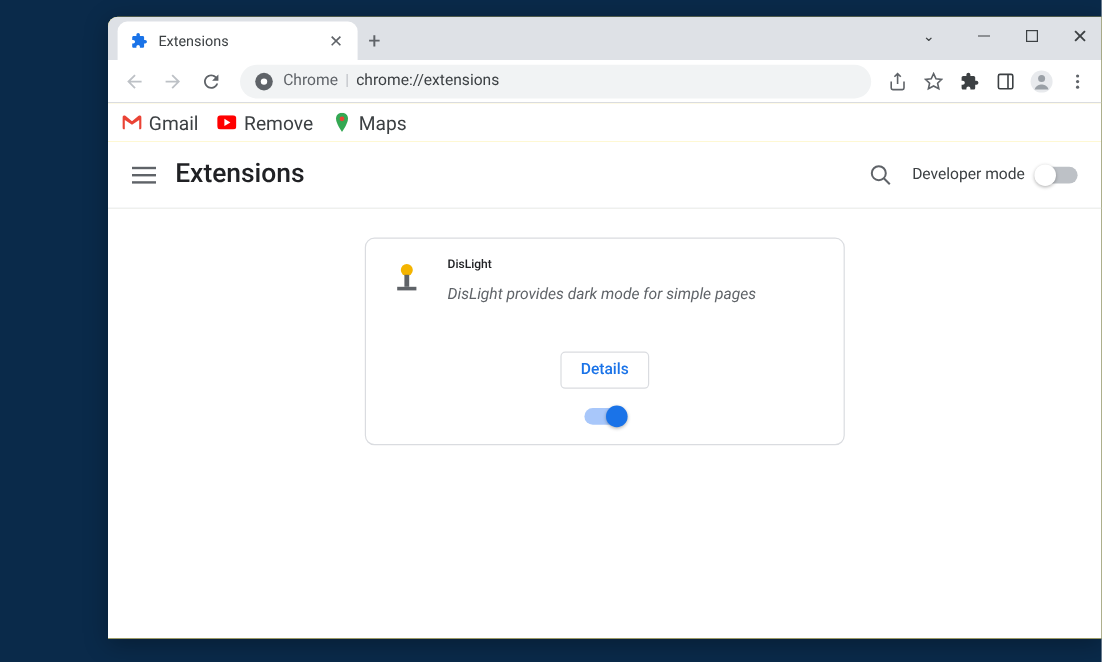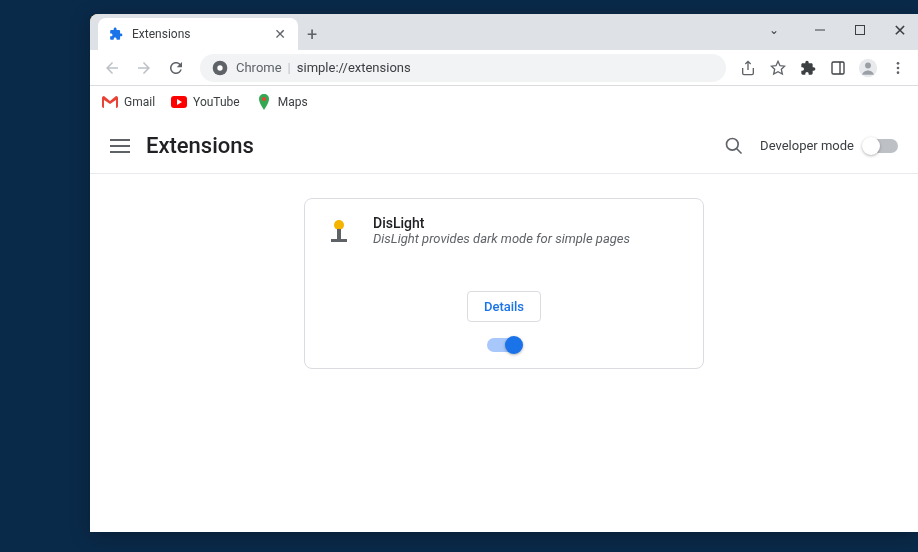--- a/index.html
+++ b/index.html
@@ -19,38 +19,38 @@
     .nav-btn { width: 28px; height: 28px; display: flex; align-items: center; justify-content: center; color: #5f6368; cursor: pointer; border-radius: 50%; }
     .nav-btn.disabled { color: #bdc1c6; }
     .omnibox { flex: 1; height: 28px; background: #f1f3f4; border-radius: 14px; display: flex; align-items: center; padding: 0 12px; gap: 8px; margin: 0 6px; }
     .omnibox-icon { width: 16px; height: 16px; display: flex; align-items: center; justify-content: center; }
     .omnibox-text { font-size: 13px; color: #3c4043; display: flex; align-items: center; gap: 6px; }
     .omnibox-chrome { color: #5f6368; }
     .omnibox-sep { color: #bdc1c6; }
     .toolbar-icons { display: flex; gap: 6px; align-items: center; }
     .toolbar-icon { width: 24px; height: 24px; display: flex; align-items: center; justify-content: center; color: #5f6368; cursor: pointer; }
     .bookmarks-bar { height: 32px; background: #fff; display: flex; align-items: center; padding: 0 12px; gap: 16px; }
-    .bookmark { display: flex; align-items: center; gap: 6px; font-size: 12px; color: #3c4043; cursor: pointer; }
+    .bookmark { display: flex; align-items: center; gap: 6px; font-size: 16px; color: #3c4043; cursor: pointer; }
     .bookmark-icon { width: 16px; height: 16px; display: flex; align-items: center; justify-content: center; }
     .ext-header { height: 56px; background: #fff; display: flex; align-items: center; padding: 0 20px; gap: 16px; border-bottom: 1px solid #e8eaed; }
     .hamburger { width: 20px; height: 20px; display: flex; flex-direction: column; justify-content: center; gap: 4px; cursor: pointer; }
     .hamburger span { height: 2px; background: #5f6368; }
     .ext-title { font-size: 22px; font-weight: 500; color: #202124; flex: 1; }
     .search-icon { width: 20px; height: 20px; color: #5f6368; cursor: pointer; display: flex; align-items: center; justify-content: center; }
     .dev-mode { display: flex; align-items: center; gap: 10px; font-size: 13px; color: #3c4043; }
     .toggle { width: 34px; height: 14px; background: #bdc1c6; border-radius: 7px; position: relative; cursor: pointer; }
     .toggle::after { content: ''; position: absolute; width: 18px; height: 18px; background: #fff; border-radius: 50%; top: -2px; left: -2px; box-shadow: 0 1px 3px rgba(0,0,0,0.3); }
     .toggle.on { background: #a8c7fa; }
     .toggle.on::after { left: auto; right: -2px; background: #1a73e8; }
     .content { flex: 1; background: #fff; padding: 24px; display: flex; justify-content: center; align-items: flex-start; }
     .ext-card { width: 400px; background: #fff; border: 1px solid #dadce0; border-radius: 8px; padding: 16px; }
     .ext-card-top { display: flex; gap: 16px; margin-bottom: 40px; }
     .ext-icon { width: 36px; height: 36px; display: flex; align-items: center; justify-content: center; flex-shrink: 0; }
     .ext-info { flex: 1; }
-    .ext-name { font-size: 14px; font-weight: 500; color: #202124; margin-bottom: 0; }
+    .ext-name { font-size: 10px; font-weight: 500; color: #202124; margin-bottom: 12px; }
     .ext-desc { font-size: 13px; color: #5f6368; font-style: italic; }
     .ext-card-bottom { display: flex; align-items: center; gap: 8px; flex-direction: column; }
     .ext-btn { padding: 7px 16px; border: 1px solid #dadce0; border-radius: 4px; background: #fff; color: #1a73e8; font-size: 13px; font-weight: 500; cursor: pointer; }
     .ext-spacer { flex: 1; }
   </style>
 </head>
 <body>
 
 <div class="watermark">MYANTISPYWARE.COM</div>
 
@@ -101,21 +101,21 @@
     <div class="omnibox">
       <span class="omnibox-icon">
         <svg width="16" height="16" viewBox="0 0 24 24">
             <circle cx="12" cy="12" r="11" fill="#5f6368"></circle>
             <circle cx="12" cy="12" r="4" fill="#fff"></circle>
           </svg>
       </span>
       <span class="omnibox-text">
         <span class="omnibox-chrome">Chrome</span>
         <span class="omnibox-sep">|</span>
-        <span>simple://extensions</span>
+        <span>chrome://extensions</span>
       </span>
     </div>
     <div class="toolbar-icons">
       <div class="toolbar-icon">
         <svg width="16" height="16" viewBox="0 0 24 24" fill="none" stroke="#5f6368" stroke-width="2">
             <path d="M4 12v8a2 2 0 002 2h12a2 2 0 002-2v-8M16 6l-4-4-4 4M12 2v13"></path>
           </svg>
       </div>
       <div class="toolbar-icon">
         <svg width="16" height="16" viewBox="0 0 24 24" fill="none" stroke="#5f6368" stroke-width="2">
@@ -159,21 +159,21 @@
       </span>
       <span>Gmail</span>
     </div>
     <div class="bookmark">
       <span class="bookmark-icon">
         <svg width="16" height="12" viewBox="0 0 16 12">
             <rect width="16" height="12" rx="3" fill="#ff0000"></rect>
             <polygon points="6,3 6,9 11,6" fill="#fff"></polygon>
           </svg>
       </span>
-      <span>YouTube</span>
+      <span>Remove</span>
     </div>
     <div class="bookmark">
       <span class="bookmark-icon">
         <svg width="16" height="16" viewBox="0 0 16 16">
             <path d="M8 0C5 0 3 2 3 5c0 4 5 11 5 11s5-7 5-11c0-3-2-5-5-5z" fill="#34a853"></path>
             <circle cx="8" cy="5" r="2" fill="#ea4335"></circle>
           </svg>
       </span>
       <span>Maps</span>
     </div>

